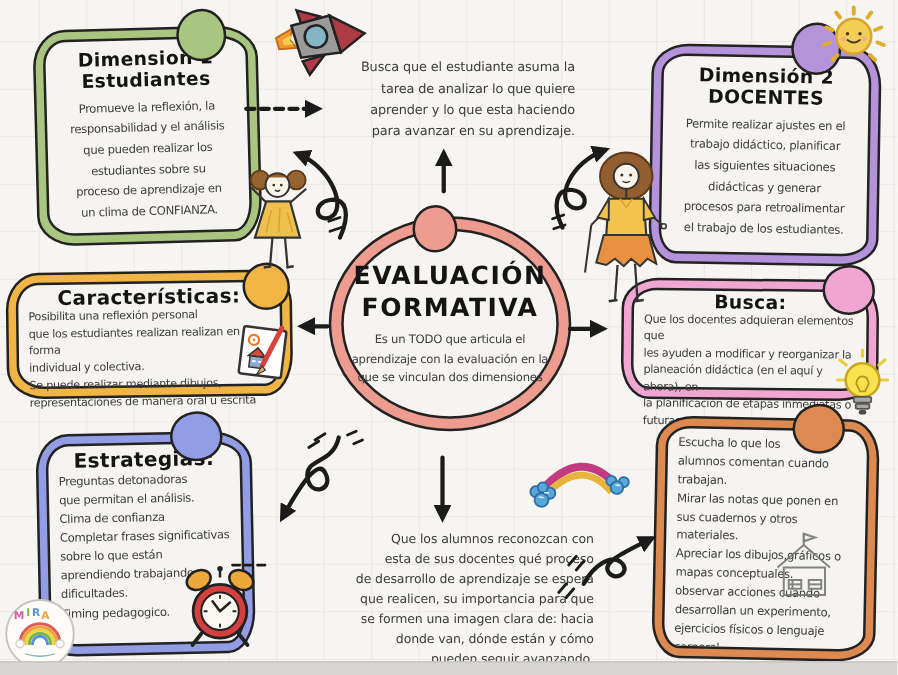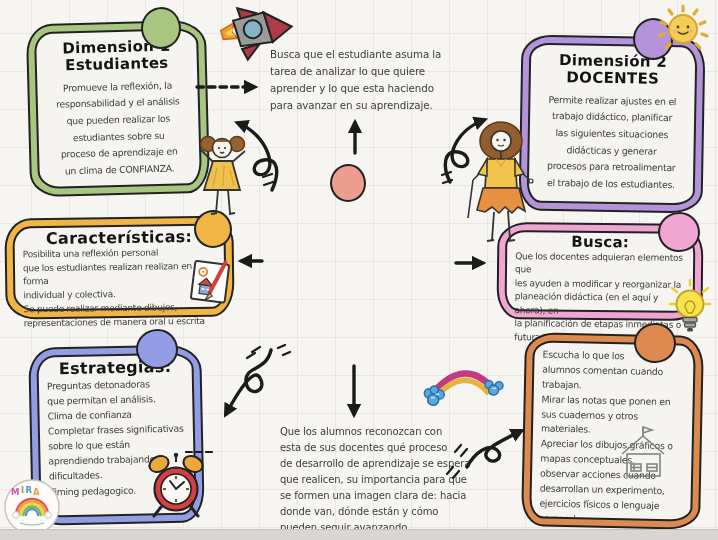--- a/index.html
+++ b/index.html
@@ -20,21 +20,21 @@
   .card-title{font-weight:bold;color:#141414;text-align:center;white-space:pre-line;letter-spacing:.3px}
   .card-body{color:#3c3c3c;white-space:pre-line;letter-spacing:-.25px}
   .center-text{text-align:center}
   .left-text{text-align:left}
   .pin{position:absolute;border:2.5px solid #222;z-index:2;border-radius:52% 48% 50% 50% / 50% 52% 48% 50%}
   .oval{position:absolute;border:2px solid #222;border-radius:50%;padding:8px;z-index:1}
   .oval-inner{height:100%;background:#f5f4f0;border:2px solid #222;border-radius:50%;
     display:flex;flex-direction:column;align-items:center;justify-content:center;text-align:center}
   .oval-title{font-weight:bold;font-size:20px;letter-spacing:1.2px;color:#141414;white-space:pre-line;line-height:1.3}
   .oval-body{font-size:9.3px;color:#3c3c3c;line-height:1.7;white-space:pre-line;margin-top:5px;letter-spacing:-.2px}
-  .note{position:absolute;color:#3c3c3c;text-align:left;white-space:pre-line;z-index:2;letter-spacing:-.1px}
+  .note{position:absolute;color:#3c3c3c;text-align:right;white-space:pre-line;z-index:2;letter-spacing:-.1px}
   .deco{position:absolute;z-index:4}
   #arrows{position:absolute;inset:0;z-index:3;pointer-events:none}
 </style>
 </head>
 <body>
 
 <div id="canvas">
 
   <div class="card r-a" style="left:28px;top:22px;width:180px;height:173px;background:#a9c681;transform:rotate(-1.5deg)">
     <div class="card-inner r-ai center-text">
@@ -114,20 +114,29 @@
 Apreciar los dibujos,gráficos o
 mapas conceptuales.
 observar acciones cuando
 desarrollan un experimento,
 ejercicios físicos o lenguaje
 corporal.</div>
     </div>
   </div>
   <div class="pin" style="left:634px;top:323px;width:42px;height:40px;background:#dd8a50"></div>
 
+  <div class="oval" style="left:263px;top:173px;width:194px;height:172px;background:#ee9c90">
+    <div class="oval-inner">
+      <div class="oval-title">EVALUACIÓN
+FORMATIVA</div>
+      <div class="oval-body">Es un TODO que articula el
+aprendizaje con la evaluación en la
+que se vinculan dos dimensiones</div>
+    </div>
+  </div>
   <div class="pin" style="left:330px;top:164px;width:36px;height:38px;background:#ee9c90"></div>
 
   <div class="note" style="left:270px;top:46px;width:190px;font-size:10.3px;line-height:1.65">Busca que el estudiante asuma la
 tarea de analizar lo que quiere
 aprender y lo que esta haciendo
 para avanzar en su aprendizaje.</div>
   <div class="note" style="left:280px;top:424px;width:195px;font-size:10px;line-height:1.6">Que los alumnos reconozcan con
 esta de  sus docentes qué proceso
 de desarrollo de aprendizaje se espera
 que realicen, su importancia para que

